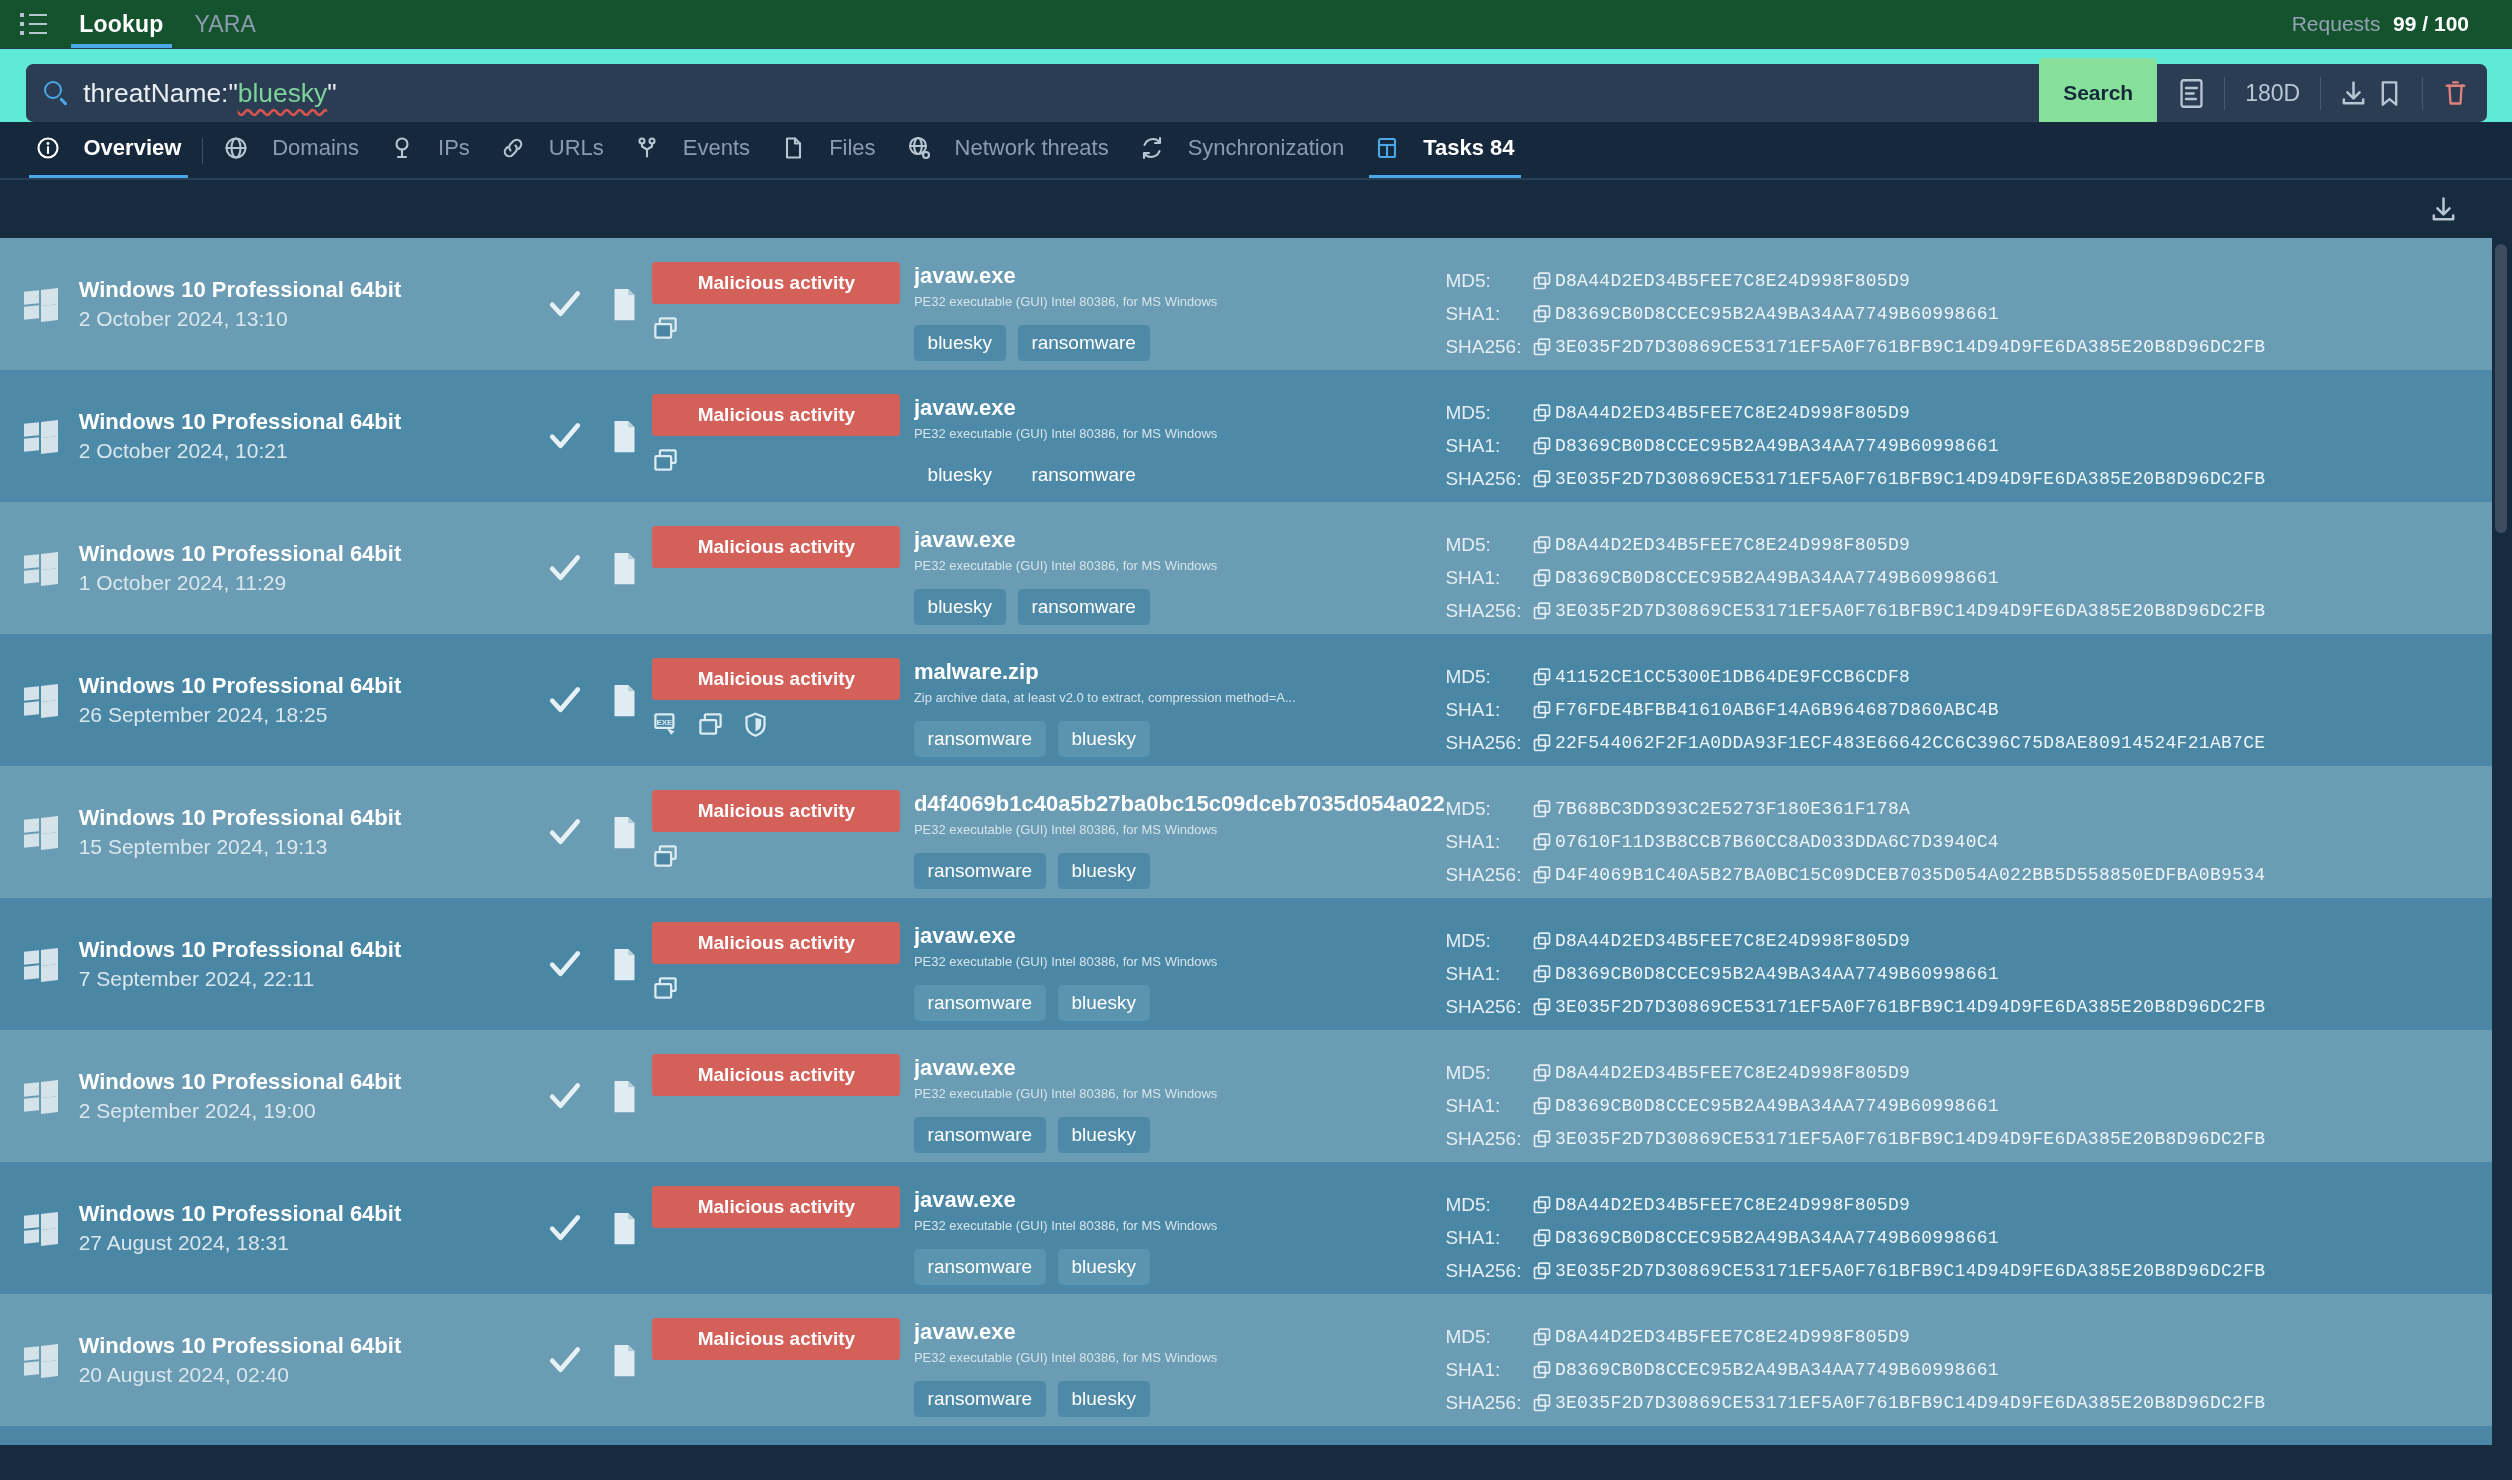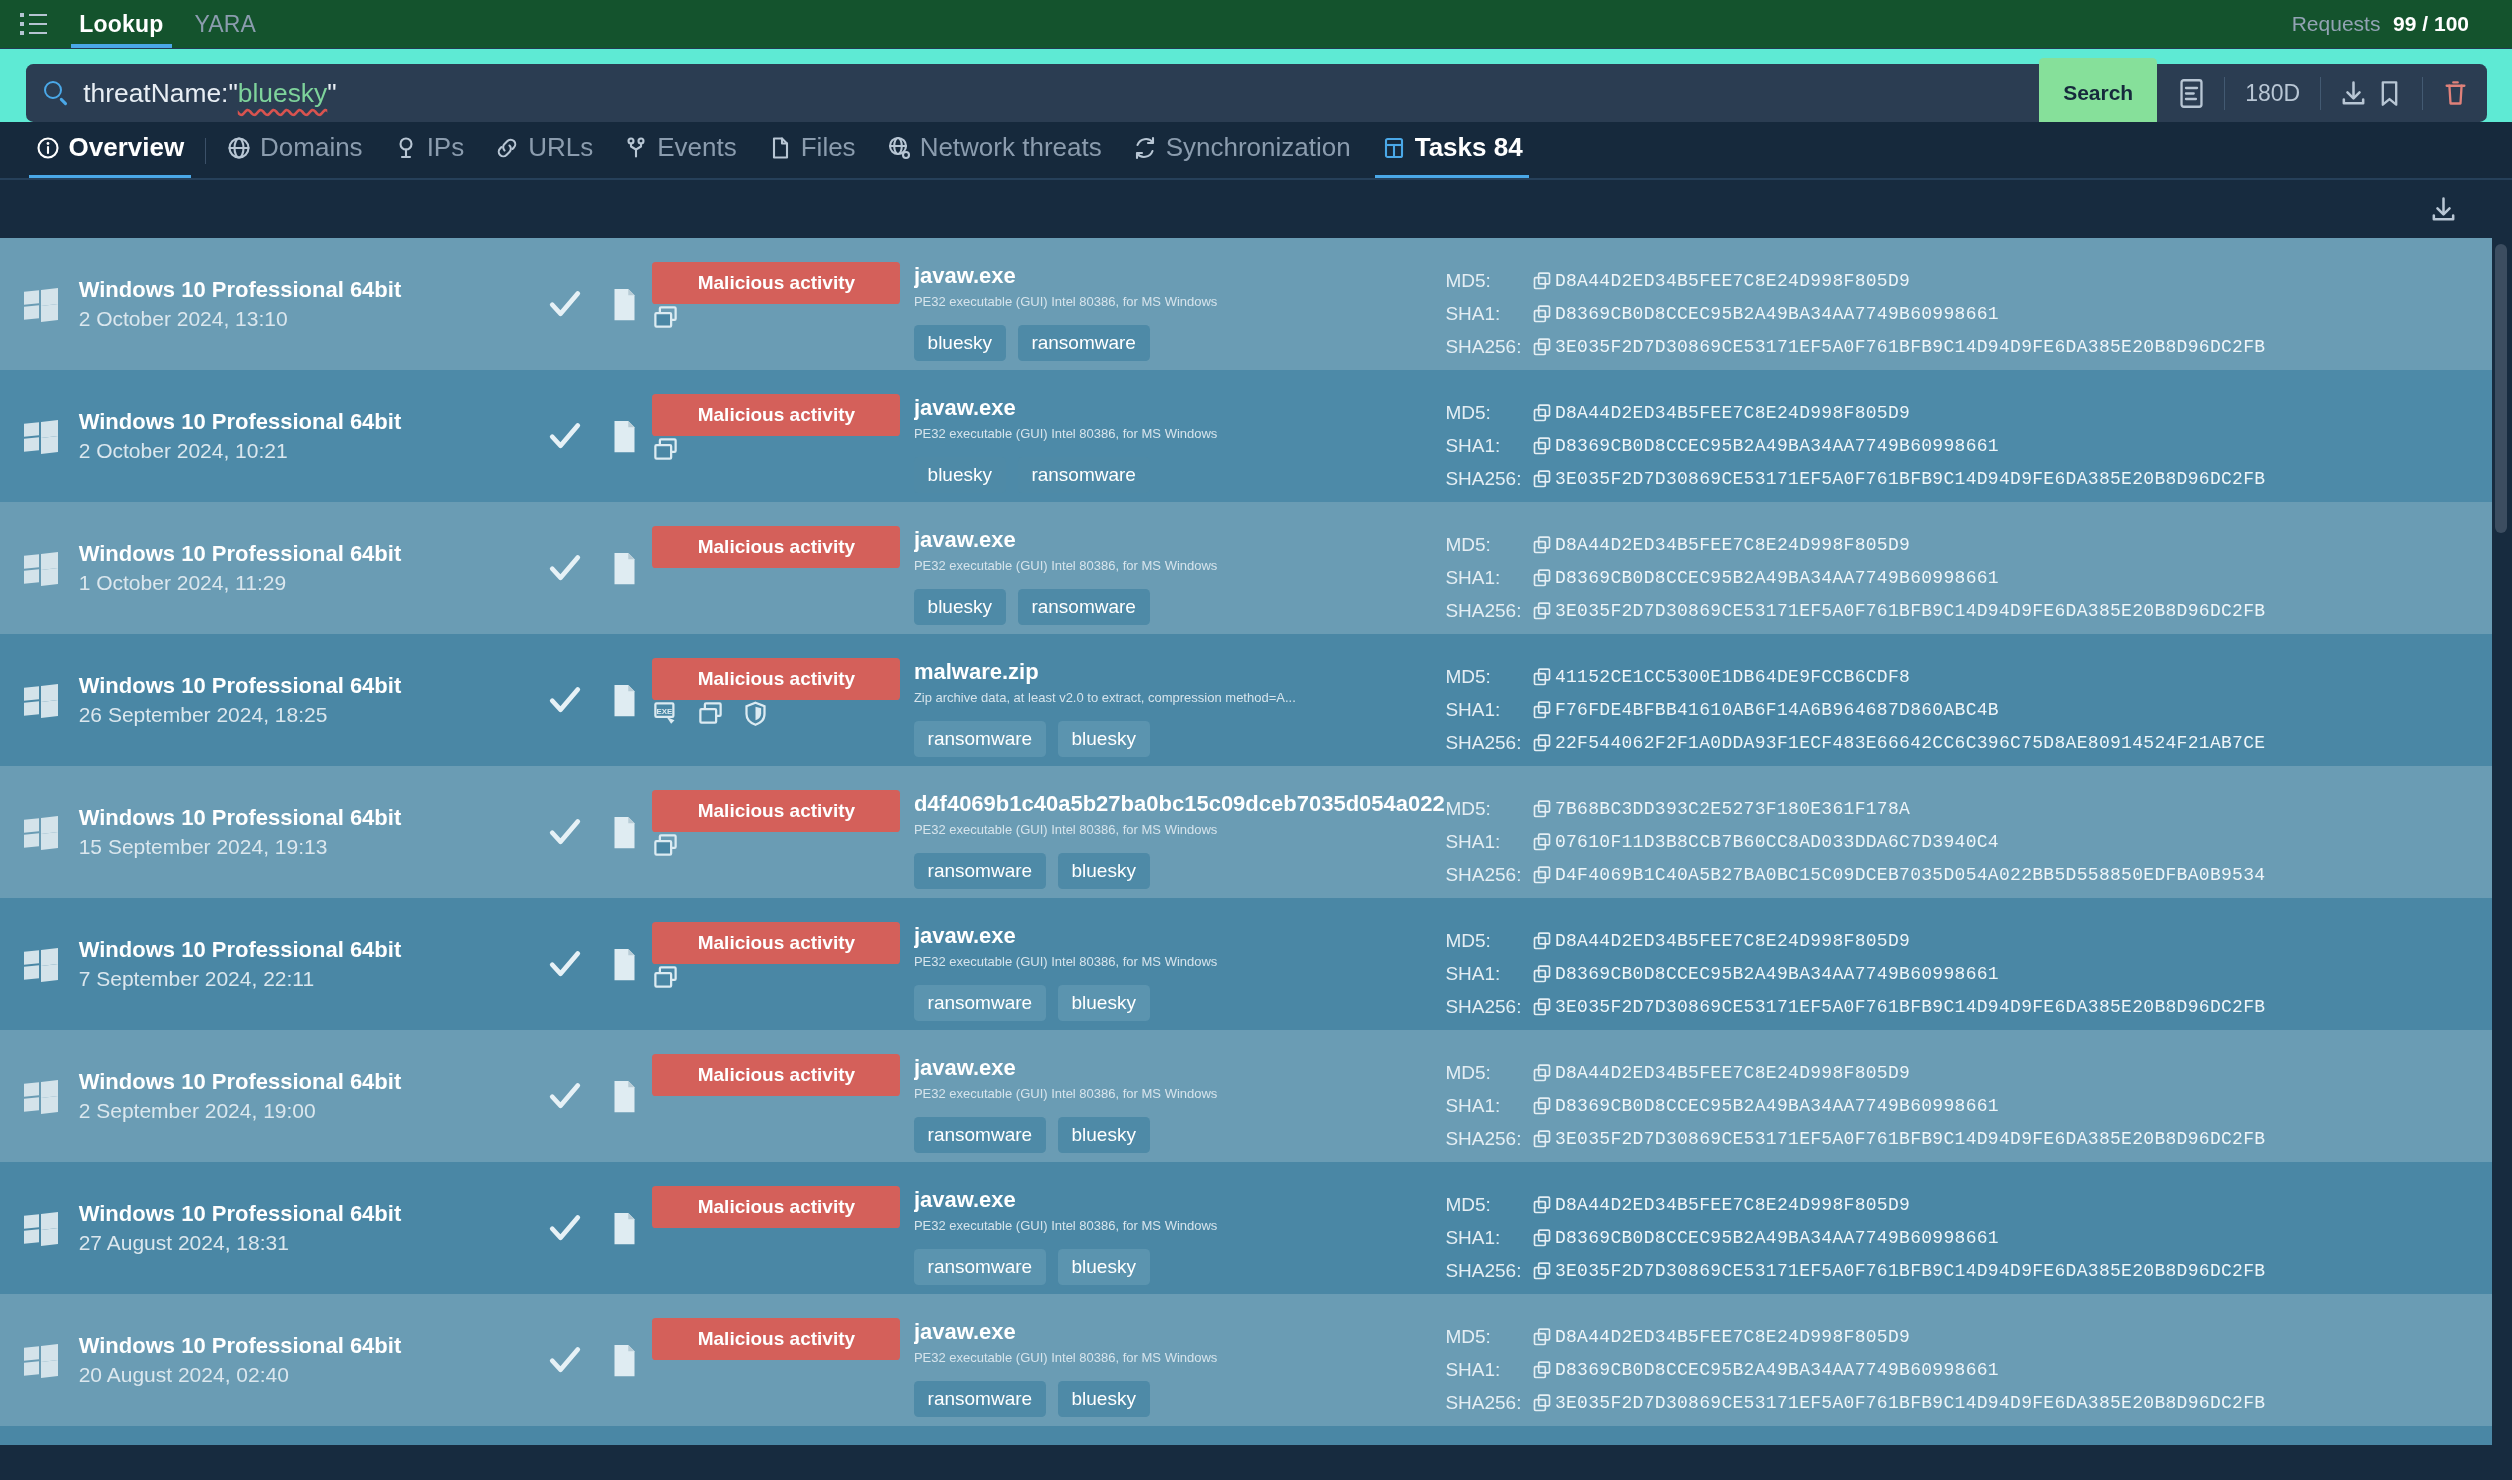--- a/index.html
+++ b/index.html
@@ -65,22 +65,22 @@
   }
   .sep { width:0.9px; height:33px; background:#435a72; margin: 0 14.6px; }
   .iconbtn { width:36px; height:36px; display:flex; align-items:center; justify-content:center; cursor:pointer;}
   .lbl180 { font-size:23px; color:#b8c6d4; cursor:pointer; padding:0 5.5px;}
   .stroke { stroke:#b8c6d4; fill:none; stroke-width:2.1; stroke-linecap:round; stroke-linejoin:round;}
   .stroke-red { stroke:#e0817a; fill:none; stroke-width:2.1; stroke-linecap:round; stroke-linejoin:round;}
 
   
   .navtabs { display:flex; align-items:flex-end; height:56px; padding: 7.3px 0 0 20px; background:#16293c; position:relative;}
   .navtab {
-    display:flex; align-items:center; gap:9px; padding: 0 15.5px 12.7px 15.5px;
-    font-size:26px; color:#8b9cae; cursor:pointer; position:relative; height:49px;
+    display:flex; align-items:center; gap:24px; padding: 0 15.5px 12.7px 15.5px;
+    font-size:22px; color:#8b9cae; cursor:pointer; position:relative; height:49px;
   }
   .navtab.active { color:#ffffff; font-weight:700; }
   .navtab.active::after { content:""; position:absolute; left:9px; right:9px; bottom:0; height:3.6px; background:#4aa8e8;}
   .navtab .nicon { width:24px; height:24px; display:flex; align-items:center; justify-content:center;}
   .navtab.active .nicon .stroke { stroke:#ffffff; }
   .navsep { width:0.9px; height:25.5px; background:#3b5068; margin: 0 5.5px 14.6px 5.5px;}
   .navline { height:1.8px; background:#26405a; }
 
   
   .striptools { height:58px; background:#172b3f; display:flex; align-items:center; justify-content:flex-end; padding-right:51px;}
@@ -104,21 +104,21 @@
   .osname { font-size:22px; font-weight:700; color:#ffffff; line-height:1.35;}
   .osdate { font-size:21px; color:#dbe7ee; line-height:1.35;}
 
   .c-check { width:78px; display:flex; align-items:center; justify-content:center;}
   .c-file  { width:40px; display:flex; align-items:center; justify-content:center;}
   .c-verdict { width:264px; display:flex; flex-direction:column; align-items:center; padding-top:24px;}
   .verdict {
     background:#d4605a; color:#ffffff; font-size:19px; font-weight:700;
     width: 248px; text-align:center; padding: 10px 0; border-radius:3.6px;
   }
-  .vicons { display:flex; gap:18px; align-self:flex-start; padding-left:7.3px;}
+  .vicons { display:flex; gap:18px; margin-top:11px; align-self:flex-start; padding-left:7.3px;}
   .vicon { width:27px; height:27px; }
 
   .c-filemeta { width:537px; padding-top:24.6px; padding-left:5.5px; }
   .fname { font-size:22px; font-weight:700; color:#ffffff; white-space:nowrap; overflow:hidden; text-overflow:clip;}
   .fdesc { font-size:13px; color:#d6e4ec; margin-top:5.5px; white-space:nowrap; overflow:hidden;}
   .tags { display:flex; gap:12px; margin-top:15.5px;}
   .tag { background:#4e8aa7; color:#ffffff; font-size:19px; padding: 7.3px 13.7px; border-radius:4.6px; cursor:pointer;}
   .row.even .tag { background:#5b94af; }
 
   .c-hash { flex:1; padding-top:26.4px; }

